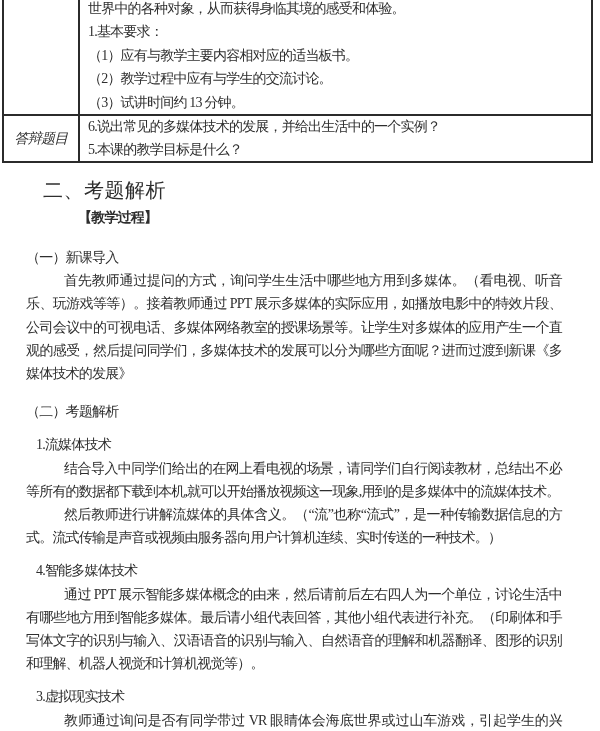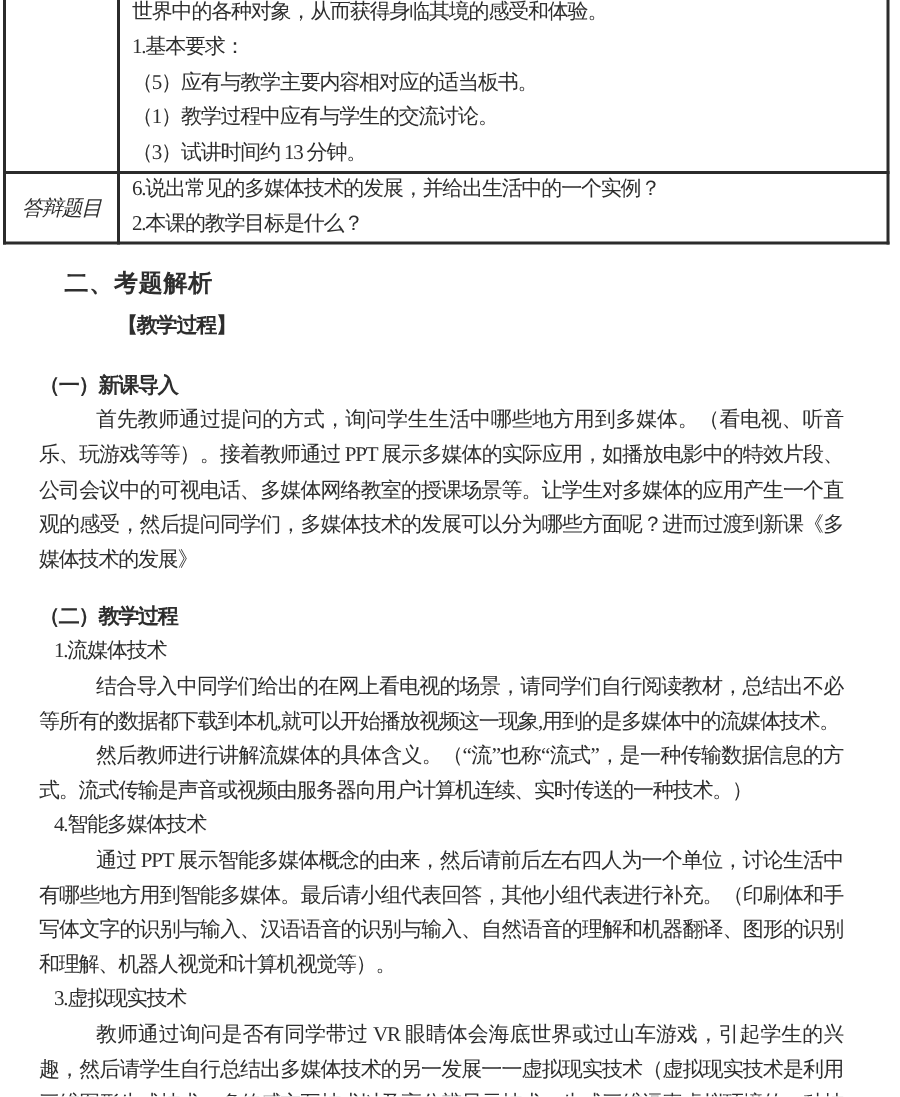--- a/index.html
+++ b/index.html
@@ -35,71 +35,71 @@
   .row2 .cell-line{line-height:22.5px;}
 
   
   .content{
     position:absolute;left:0;top:165px;width:600px;
     box-sizing:border-box;
     padding:11px 38px 0 26px;
   }
   .sec-heading{
     margin:0 0 0 17px;
-    font-size:16px;font-weight:bold;
+    font-size:20px;font-weight:normal;
     line-height:28px;
     letter-spacing:0.5px;
   }
   .proc-heading{
     margin:0 0 14px 52px;
     font-weight:bold;
     line-height:27px;
   }
   .blk{margin:0;line-height:23.2px;}
-  .part{margin-top:15px;font-weight:bold;}
-  .item{margin-top:0;text-indent:10px;}
+  .part{margin-top:15px;}
+  .item{margin-top:10px;text-indent:10px;}
   .para{
     text-indent:38px;
     text-align:justify;
   }
 </style>
 </head>
 <body>
 
 <div class="page">
 
   <table class="qtable">
     <tbody>
         <tr>
       <td class="label-cell"></td>
       <td class="body-cell">
         <div class="cell-line">世界中的各种对象，从而获得身临其境的感受和体验。</div>
         <div class="cell-line">1.基本要求：</div>
-        <div class="cell-line">（5）应有与教学主要内容相对应的适当板书。</div>
-        <div class="cell-line">（1）教学过程中应有与学生的交流讨论。</div>
+        <div class="cell-line">（1）应有与教学主要内容相对应的适当板书。</div>
+        <div class="cell-line">（2）教学过程中应有与学生的交流讨论。</div>
         <div class="cell-line">（3）试讲时间约 13 分钟。</div>
       </td>
     </tr>
     <tr class="row2">
       <td class="label-cell">答辩题目</td>
       <td class="body-cell">
         <div class="cell-line">6.说出常见的多媒体技术的发展，并给出生活中的一个实例？</div>
-        <div class="cell-line">2.本课的教学目标是什么？</div>
+        <div class="cell-line">5.本课的教学目标是什么？</div>
       </td>
     </tr>
   </tbody>
     </table>
 
   <div class="content">
     <h2 class="sec-heading">二、考题解析</h2>
     <div class="proc-heading">【教学过程】</div>
 
     <div class="blk part">（一）新课导入</div>
     <p class="blk para">首先教师通过提问的方式，询问学生生活中哪些地方用到多媒体。（看电视、听音乐、玩游戏等等）。接着教师通过 PPT 展示多媒体的实际应用，如播放电影中的特效片段、公司会议中的可视电话、多媒体网络教室的授课场景等。让学生对多媒体的应用产生一个直观的感受，然后提问同学们，多媒体技术的发展可以分为哪些方面呢？进而过渡到新课《多媒体技术的发展》</p>
-    <div class="blk part">（二）教学过程</div>
+    <div class="blk part">（二）考题解析</div>
     <div class="blk item">1.流媒体技术</div>
     <p class="blk para">结合导入中同学们给出的在网上看电视的场景，请同学们自行阅读教材，总结出不必等所有的数据都下载到本机,就可以开始播放视频这一现象,用到的是多媒体中的流媒体技术。</p>
     <p class="blk para">然后教师进行讲解流媒体的具体含义。（“流”也称“流式”，是一种传输数据信息的方式。流式传输是声音或视频由服务器向用户计算机连续、实时传送的一种技术。）</p>
     <div class="blk item">4.智能多媒体技术</div>
     <p class="blk para">通过 PPT 展示智能多媒体概念的由来，然后请前后左右四人为一个单位，讨论生活中有哪些地方用到智能多媒体。最后请小组代表回答，其他小组代表进行补充。（印刷体和手写体文字的识别与输入、汉语语音的识别与输入、自然语音的理解和机器翻译、图形的识别和理解、机器人视觉和计算机视觉等）。</p>
     <div class="blk item">3.虚拟现实技术</div>
     <p class="blk para">教师通过询问是否有同学带过 VR 眼睛体会海底世界或过山车游戏，引起学生的兴趣，然后请学生自行总结出多媒体技术的另一发展一一虚拟现实技术（虚拟现实技术是利用三维图形生成技术、多传感交互技术以及高分辨显示技术，生成三维逼真虚拟环境的一种技术）。</p>
   </div>
 
 </div>

